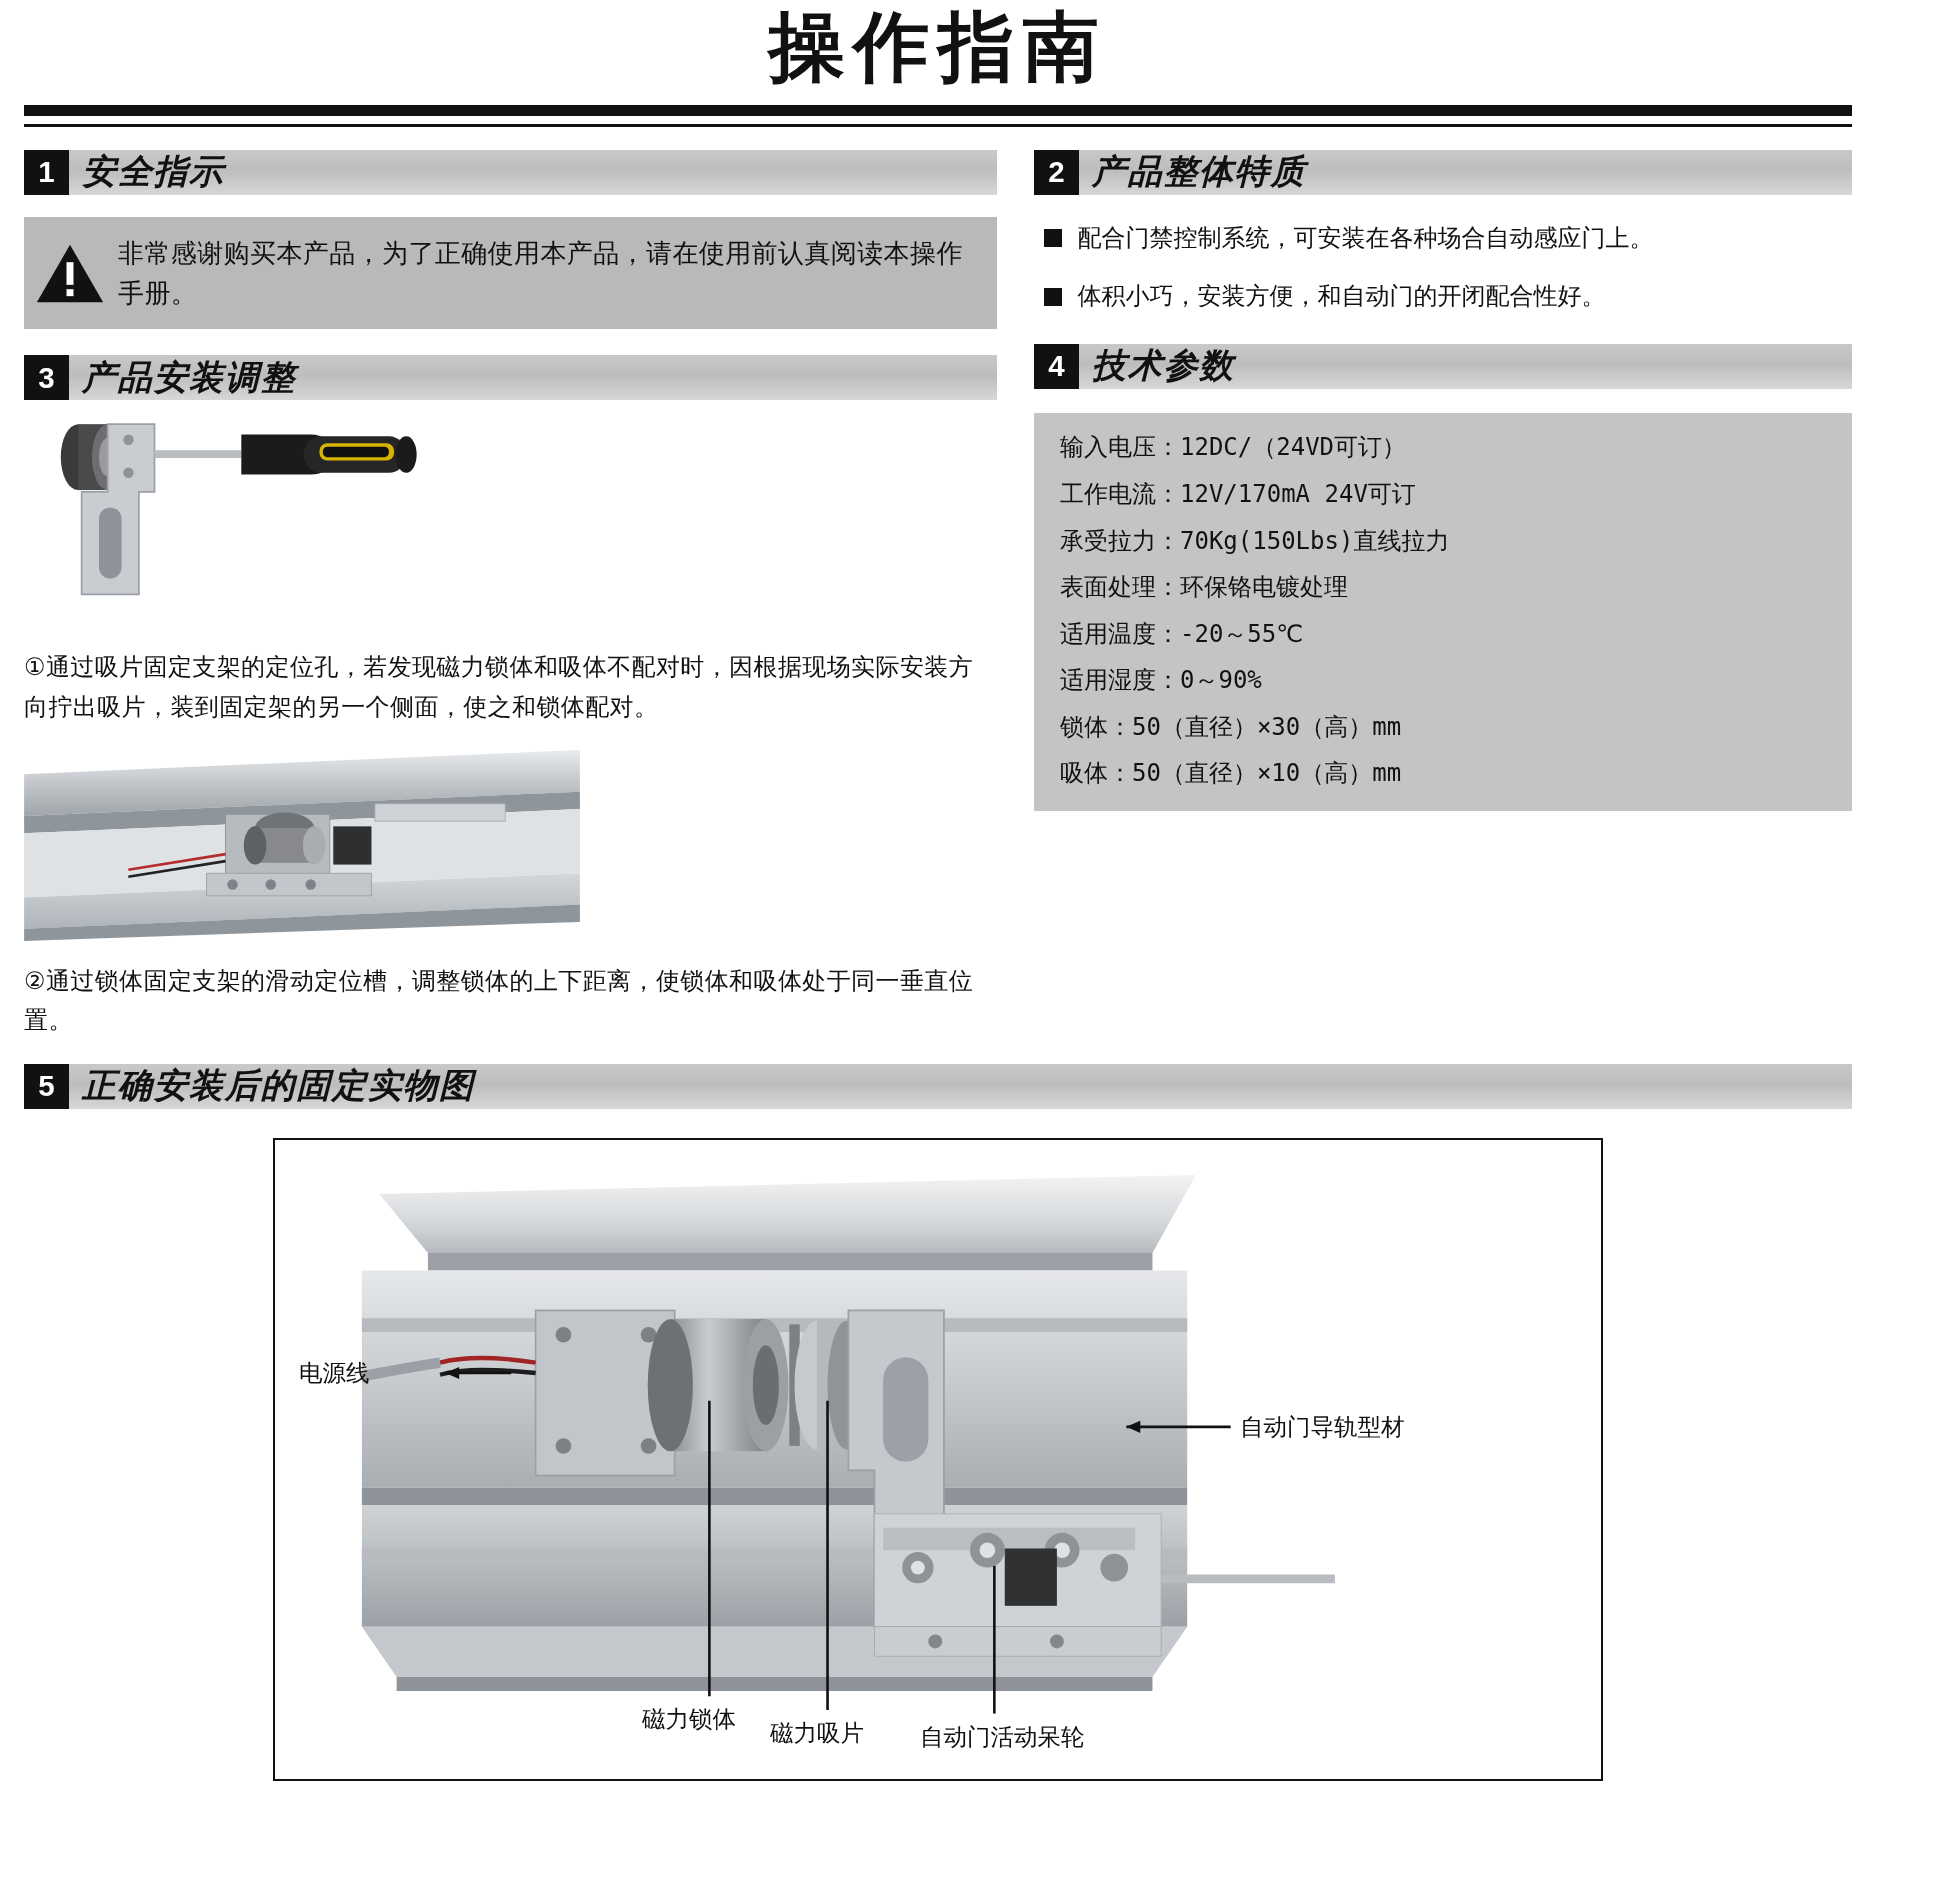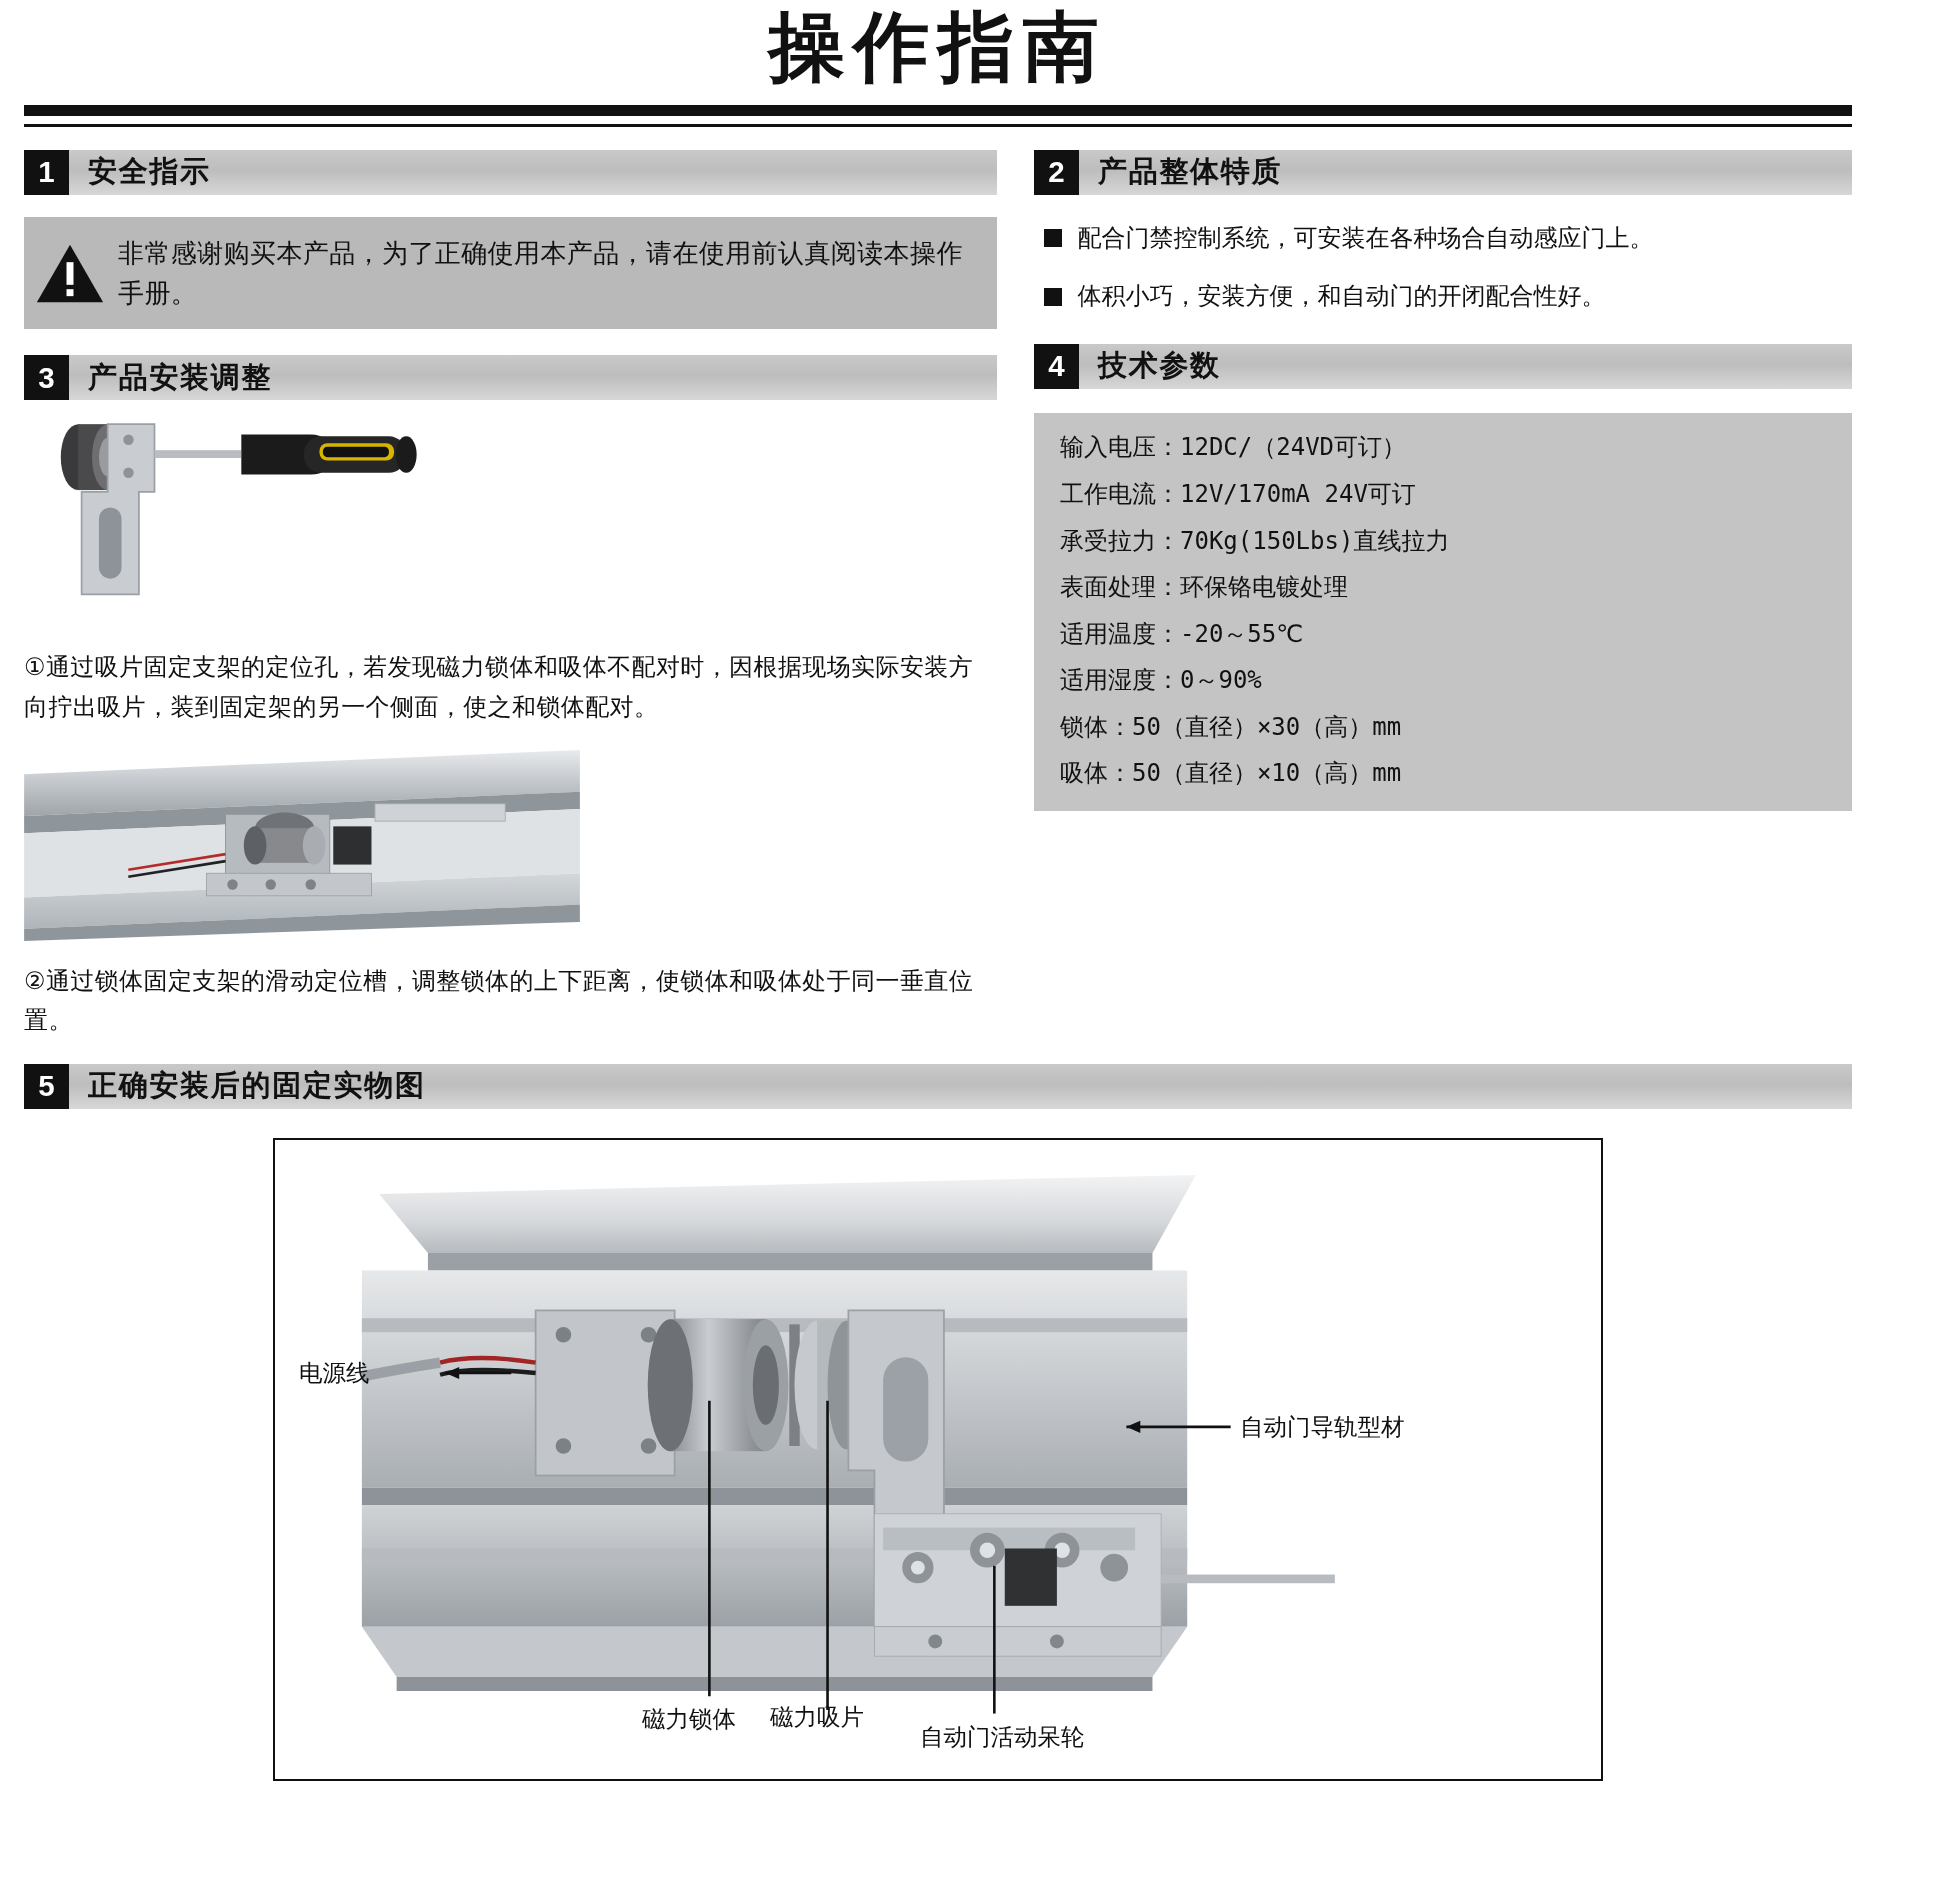--- a/index.html
+++ b/index.html
@@ -83,25 +83,26 @@
     font-size: 29.5px;
     font-weight: bold;
     display: flex;
     align-items: center;
     justify-content: center;
     font-family: "Liberation Sans", sans-serif;
   }
   .sec .sec-title {
     display: flex;
     align-items: center;
-    padding-left: 19px;
-    font-size: 29px;
+    padding-left: 13px;
+    font-size: 34px;
     font-weight: bold;
     letter-spacing: 1.7px;
     font-family: "DejaVu Sans", "Liberation Sans", sans-serif;
+    font-style: italic;
   }
 
   
   .warn-box {
     margin-top: 22.6px;
     background: #b9b9b9;
     display: flex;
     align-items: center;
     padding: 15.6px 19px 15.6px 12px;
     box-sizing: border-box;
@@ -441,20 +442,20 @@
         <polygon points="196,268 212,261 212,275" fill="#111"></polygon>
         <polygon points="980,330 996,323 996,337" fill="#111"></polygon>
       </svg>
 
       <div class="callout-label" style="left:24px; top:217px;">电源线</div>
 
       <div class="callout-label" style="left:965px; top:271px;">自动门导轨型材</div>
 
       <div class="callout-label" style="left:367px; top:563px;">磁力锁体</div>
 
-      <div class="callout-label" style="left:495px; top:561px;">磁力吸片</div>
+      <div class="callout-label" style="left:495px; top:577px;">磁力吸片</div>
 
       <div class="callout-label" style="left:645px; top:581px;">自动门活动呆轮</div>
     </div>
   </div>
 
 </div>
 
 
 </body></html>

